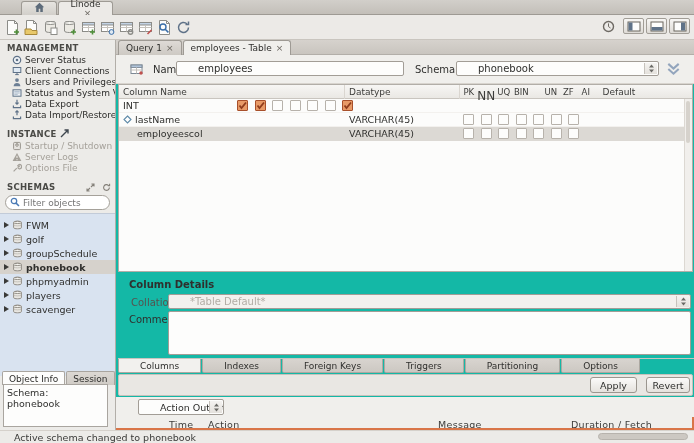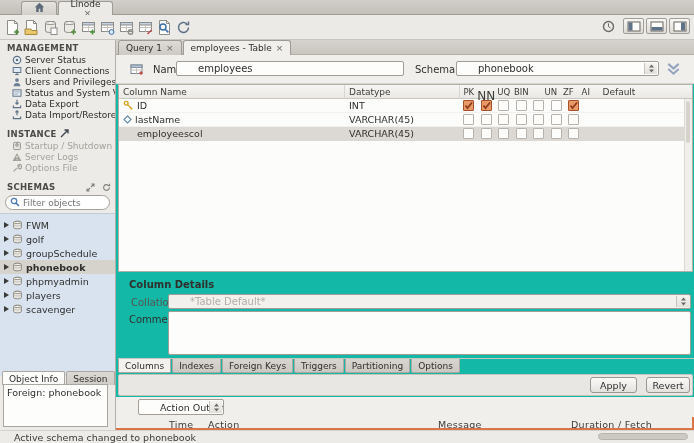--- a/index.html
+++ b/index.html
@@ -64,21 +64,21 @@
   .gc-chk{width:17.5px;display:flex;justify-content:center;box-sizing:border-box;}
   .gc-def{flex:1;padding-left:8px;box-sizing:border-box;overflow:hidden;}
   .g-head .gc-name,.g-head .gc-type{border-right:1px solid #dad6d0;height:14px;display:flex;align-items:center;}
   .cb{width:9px;height:9px;border:1px solid #b7b2ab;background:#fdfdfc;border-radius:1px;display:flex;align-items:center;justify-content:center;box-sizing:content-box;}
   .cb.on{background:#e89a67;border-color:#a8502b;}
   .noicon{padding-left:18px;}
   #vscroll{position:absolute;right:0;top:14px;bottom:0;width:7px;background:#f1efec;border-left:1px solid #dcd8d2;}
   #vscroll .thumb{position:absolute;left:1px;top:2px;width:4px;height:42px;border-radius:2px;background:#d6d2cc;}
   
   #subtabs{position:absolute;left:2px;top:318px;display:flex;gap:1px;border-top:1px solid #c9c5bf;padding-top:0;right:0;height:14px;}
-  .stab{height:13px;padding:0 6px;display:flex;align-items:center;font-size:9px;border:1px solid #aca8a1;border-top:none;
+  .stab{height:13px;padding:0 21px;display:flex;align-items:center;font-size:9px;border:1px solid #aca8a1;border-top:none;
         border-radius:0 0 2px 2px;background:linear-gradient(#d8d4cf,#ccc8c2);}
   .stab.active{background:#f2f1ee;}
   
   #applybar{position:absolute;left:2px;top:334px;width:575px;height:22px;background:#e9e7e3;border:1px solid #c6c2bc;border-radius:2px;box-sizing:border-box;}
   .btn{position:absolute;top:2px;height:16px;border:1px solid #9b968f;border-radius:3px;background:linear-gradient(#fbfaf9,#e5e2dd);
        font-size:9.5px;display:flex;align-items:center;justify-content:center;box-sizing:border-box;}
   
   #output{position:absolute;left:0;top:357px;right:0;height:33px;background:#f0efec;}
   #out-select{position:absolute;left:22px;top:2px;width:86px;height:16px;}
   .outhead{position:absolute;top:22px;font-size:9.5px;color:#3c3c3a;letter-spacing:.3px;white-space:nowrap;}
@@ -417,21 +417,21 @@
             </svg>
           </span>
           <span>scavenger</span>
         </div>
       </div>
     <div id="info-tabs">
         <div class="itab active">Object Info</div>
         <div class="itab">Session</div>
       </div>
     <div id="objinfo">
-      <span>Foreign: phonebook</span>
+      <span>Schema: phonebook</span>
     </div>
   </div>
 
   <div class="abs" id="main">
     <div id="main-tabs">
         <div class="mtab">
           <span>Query 1</span>
           <span class="close">×</span>
         </div>
         <div class="mtab active">
@@ -474,29 +474,20 @@
           <div class="gc-chk" style="font-size: 12px; margin-top: 8px;">NN</div>
           <div class="gc-chk" style="font-size: 8.5px;">UQ</div>
           <div class="gc-chk" style="font-size: 8.5px;">BIN</div>
           <div class="gc-chk" style="font-size: 8.5px; margin-left: 12px;">UN</div>
           <div class="gc-chk" style="font-size: 8.5px;">ZF</div>
           <div class="gc-chk" style="font-size: 8.5px;">AI</div>
           <div class="gc-def">Default</div>
         </div>
       <div id="grid-body">
           <div class="g-row">
-            <div class="gc-name">
-              <span style="display: flex;">
-                <svg width="11" height="11" viewBox="0 0 11 11">
-                  <circle cx="3.2" cy="3.2" r="1.9" fill="none" stroke="#d8a018" stroke-width="1.3"></circle>
-                  <path d="M4.6 4.6l4.6 4.6M8 9.4l1.2-1.2M6.6 8l1-1" stroke="#d8a018" stroke-width="1.2" fill="none"></path>
-                </svg>
-              </span>
-              <span>ID</span>
-            </div>
             <div class="gc-type">INT</div>
             <div class="gc-chk">
               <span class="cb on">
                 <svg width="9" height="9" viewBox="0 0 9 9">
                   <path d="M1.5 4.5 3.5 7 8 1.5" fill="none" stroke="#8f3c1c" stroke-width="1.8"></path>
                 </svg>
               </span>
             </div>
             <div class="gc-chk">
               <span class="cb on">

